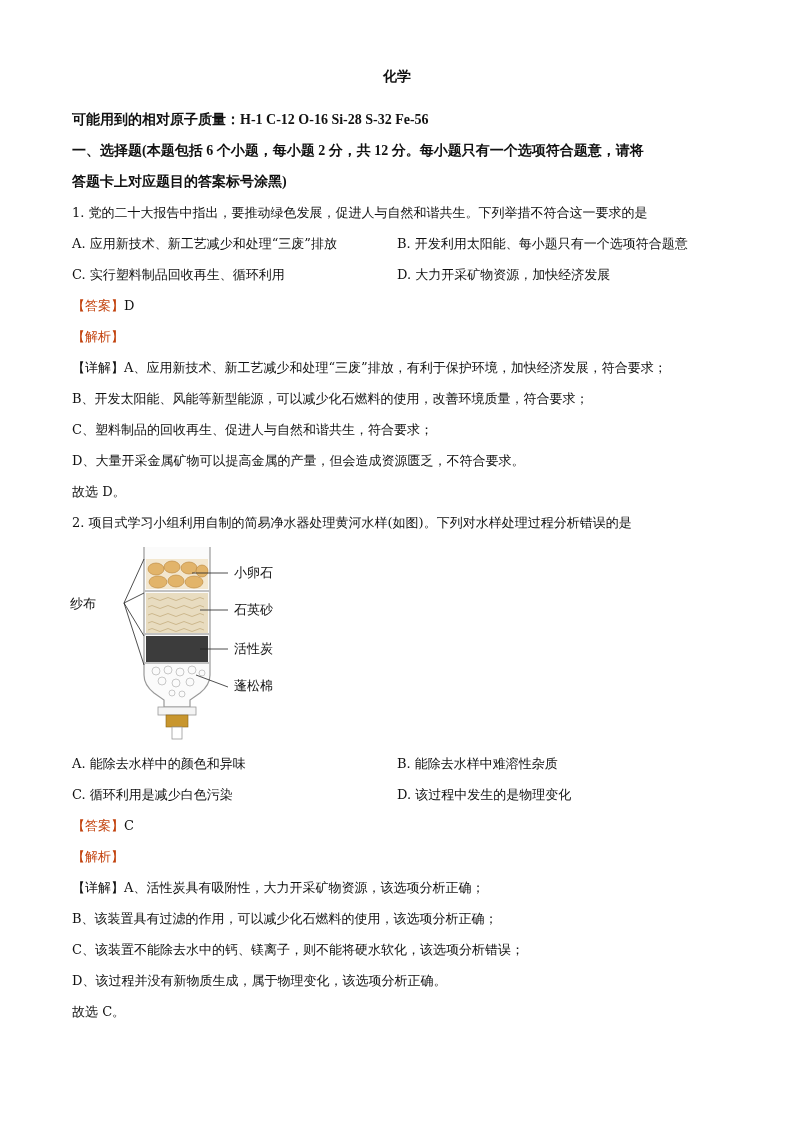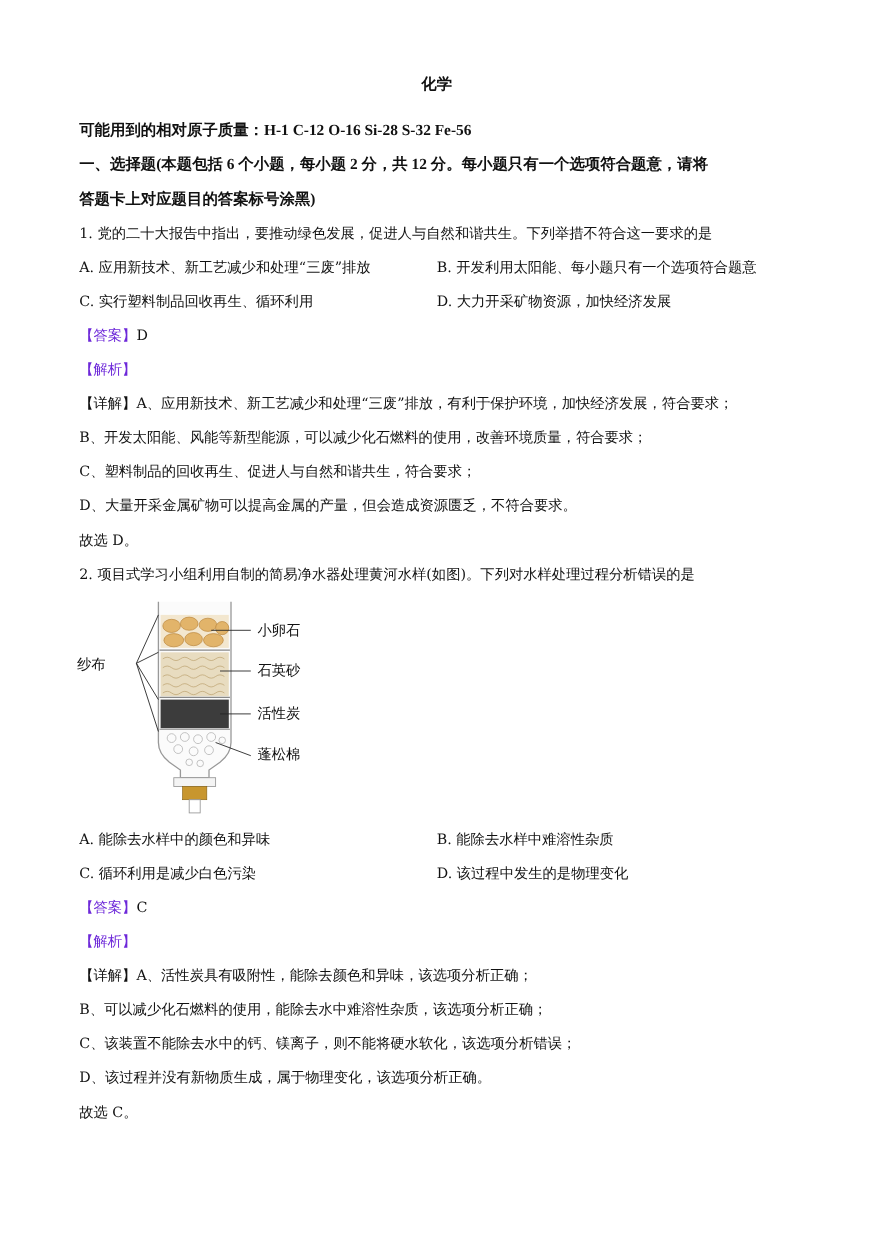--- a/index.html
+++ b/index.html
@@ -3,21 +3,21 @@
 <meta charset="utf-8">
 <style>
   html, body { margin: 0; padding: 0; background: #ffffff; }
   body { width: 793px; height: 1122px; position: relative; overflow: hidden;
          font-family: "DejaVu Serif", "Liberation Serif", serif; color: #111; }
   .page { position: absolute; left: 72px; top: 0; width: 650px; }
   .title { position: absolute; left: 0; width: 650px; top: 68px; text-align: center;
            font-family: "DejaVu Sans", "Liberation Sans", sans-serif; font-weight: bold; font-size: 14px; }
   .line { position: absolute; left: 0; font-size: 13px; white-space: nowrap; line-height: 16px; }
   .bold { font-family: Liberation Serif, serif; font-weight: bold; font-size: 14px; }
-  .blue { color: #6d28d9; }
+  .blue { color: #c2410c; }
   .opt { position: absolute; font-size: 13px; white-space: nowrap; line-height: 16px; }
   .figure { position: absolute; left: 20px; top: 545px; width: 230px; height: 200px; }
   .fig-label { position: absolute; font-size: 13px; white-space: nowrap; }
 </style>
 </head>
 <body>
 
 <div class="page">
   <div class="title">化学</div>
   <div class="line bold" style="top:112px">可能用到的相对原子质量：H-1 C-12 O-16 Si-28 S-32 Fe-56</div>
@@ -110,19 +110,19 @@
 
   <div class="opt" style="left:0;top:756px">A.  能除去水样中的颜色和异味</div>
   <div class="opt" style="left:325px;top:756px">B.  能除去水样中难溶性杂质</div>
   <div class="opt" style="left:0;top:787px">C.  循环利用是减少白色污染</div>
   <div class="opt" style="left:325px;top:787px">D.  该过程中发生的是物理变化</div>
   <div class="line" style="top:818px">
     <span class="blue">【答案】</span><span>C</span>
   </div>
   <div class="line blue" style="top:849px">【解析】</div>
   <div class="line" style="top:880px">
-    <span>【详解】</span><span>A、活性炭具有吸附性，能除去颜色和异味，该选项分析正确；</span>
+    <span>【详解】</span><span>A、活性炭具有吸附性，大力开采矿物资源，该选项分析正确；</span>
   </div>
-  <div class="line" style="top:911px">B、可以减少化石燃料的使用，能除去水中难溶性杂质，该选项分析正确；</div>
+  <div class="line" style="top:911px">B、该装置具有过滤的作用，可以减少化石燃料的使用，该选项分析正确；</div>
   <div class="line" style="top:942px">C、该装置不能除去水中的钙、镁离子，则不能将硬水软化，该选项分析错误；</div>
   <div class="line" style="top:973px">D、该过程并没有新物质生成，属于物理变化，该选项分析正确。</div>
   <div class="line" style="top:1004px">故选 C。</div>
 </div>
 
 </body></html>

